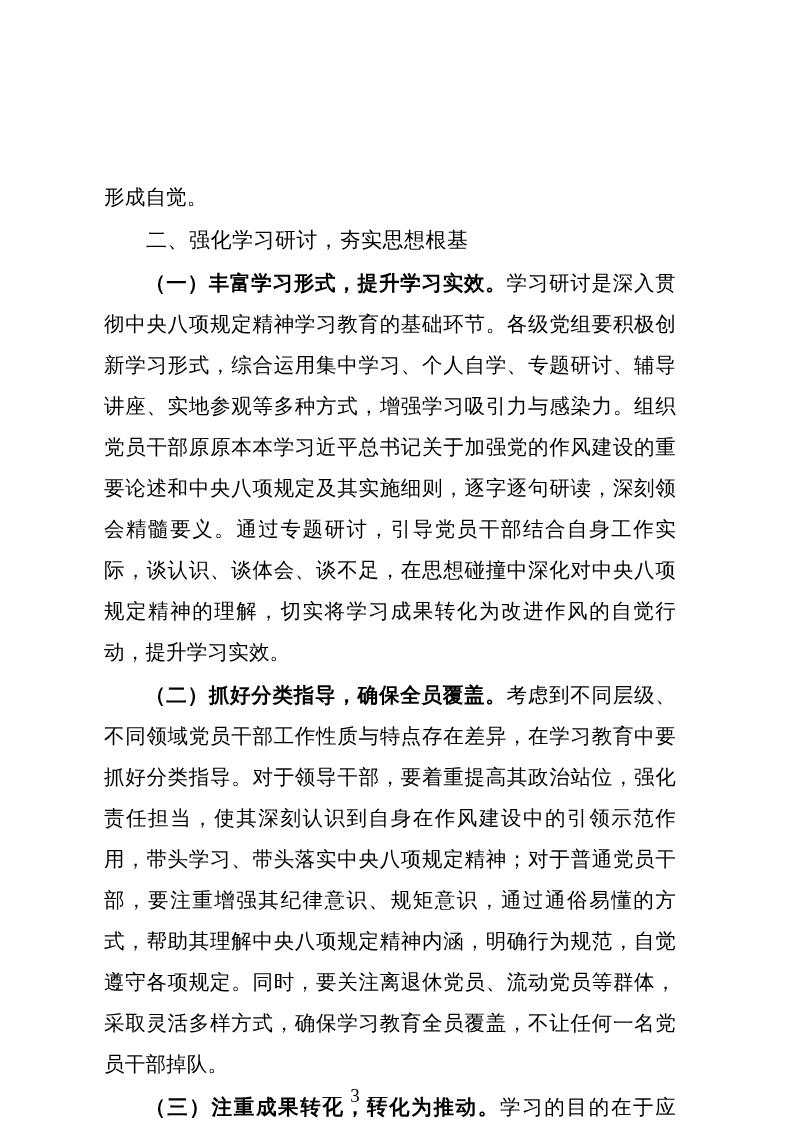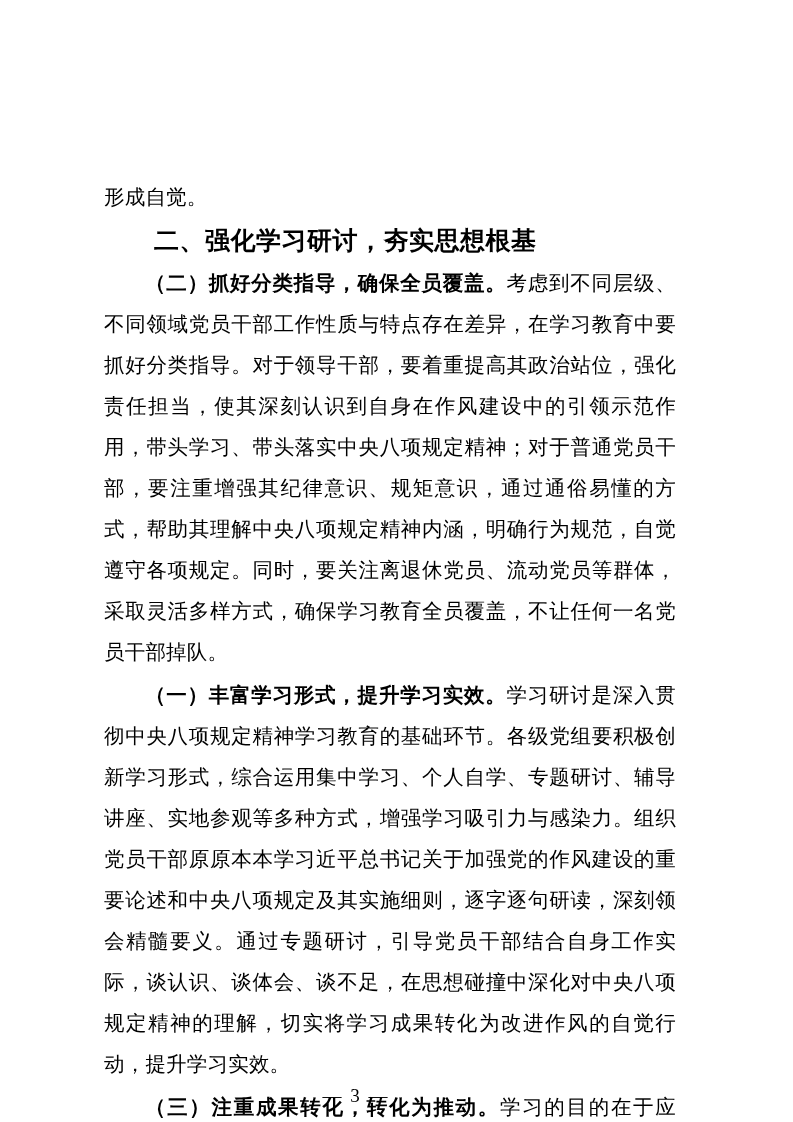--- a/index.html
+++ b/index.html
@@ -34,22 +34,22 @@
     line-height: 41px;
     text-align: justify;
     text-justify: inter-ideograph;
     letter-spacing: 0.2px;
     font-family: "Liberation Serif", "DejaVu Serif", serif;
   }
   p.indent {
     text-indent: 2em;
   }
   .heading {
-    font-weight: bold;
-    font-size: 25px;
+    font-weight: normal;
+    font-size: 21px;
     line-height: 41px;
     margin: 0 0 2px 0;
     text-indent: 2em;
     letter-spacing: 0.5px;
   }
   .lead {
     font-weight: bold;
   }
   .footer {
     position: absolute;
@@ -69,23 +69,23 @@
 </head>
 <body>
 
 <div class="page">
   <div class="doc-body">
 
     <p class="para">形成自觉。</p>
 
     <p class="heading">二、强化学习研讨，夯实思想根基</p>
 
+    <p class="para indent"><span class="lead">（一）丰富学习形式，提升学习实效。</span><span>学习研讨是深入贯彻中央八项规定精神学习教育的基础环节。各级党组要积极创新学习形式，综合运用集中学习、个人自学、专题研讨、辅导讲座、实地参观等多种方式，增强学习吸引力与感染力。组织党员干部原原本本学习近平总书记关于加强党的作风建设的重要论述和中央八项规定及其实施细则，逐字逐句研读，深刻领会精髓要义。通过专题研讨，引导党员干部结合自身工作实际，谈认识、谈体会、谈不足，在思想碰撞中深化对中央八项规定精神的理解，切实将学习成果转化为改进作风的自觉行动，提升学习实效。</span></p>
+
     <p class="para indent"><span class="lead">（二）抓好分类指导，确保全员覆盖。</span><span>考虑到不同层级、不同领域党员干部工作性质与特点存在差异，在学习教育中要抓好分类指导。对于领导干部，要着重提高其政治站位，强化责任担当，使其深刻认识到自身在作风建设中的引领示范作用，带头学习、带头落实中央八项规定精神；对于普通党员干部，要注重增强其纪律意识、规矩意识，通过通俗易懂的方式，帮助其理解中央八项规定精神内涵，明确行为规范，自觉遵守各项规定。同时，要关注离退休党员、流动党员等群体，采取灵活多样方式，确保学习教育全员覆盖，不让任何一名党员干部掉队。</span></p>
-
-    <p class="para indent"><span class="lead">（一）丰富学习形式，提升学习实效。</span><span>学习研讨是深入贯彻中央八项规定精神学习教育的基础环节。各级党组要积极创新学习形式，综合运用集中学习、个人自学、专题研讨、辅导讲座、实地参观等多种方式，增强学习吸引力与感染力。组织党员干部原原本本学习近平总书记关于加强党的作风建设的重要论述和中央八项规定及其实施细则，逐字逐句研读，深刻领会精髓要义。通过专题研讨，引导党员干部结合自身工作实际，谈认识、谈体会、谈不足，在思想碰撞中深化对中央八项规定精神的理解，切实将学习成果转化为改进作风的自觉行动，提升学习实效。</span></p>
 
     <p class="para indent"><span class="lead">（三）注重成果转化，转化为推动。</span><span>学习的目的在于应用。要把学习研讨与推动工作紧密结合起来，引导党员干部将学习中央八项规定精神所激发的热情与动力，转化为推动 xx 自贸港建设、促进 xx 市经济社会高质量发展的实际行动。在工作中，切实改进工作作风，提高工作效率与服</span></p>
 
   </div>
 
   <div class="footer">
     <span class="page-num-inner">— 3 —</span>
   </div>
 </div>
 

